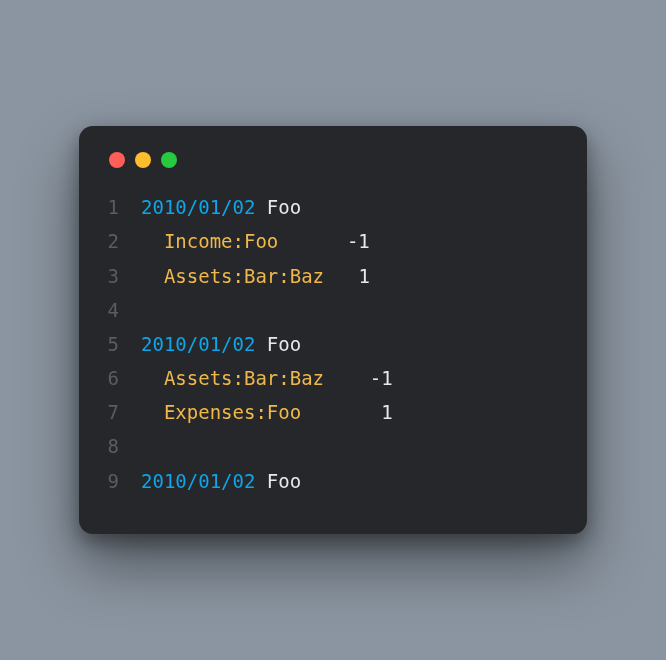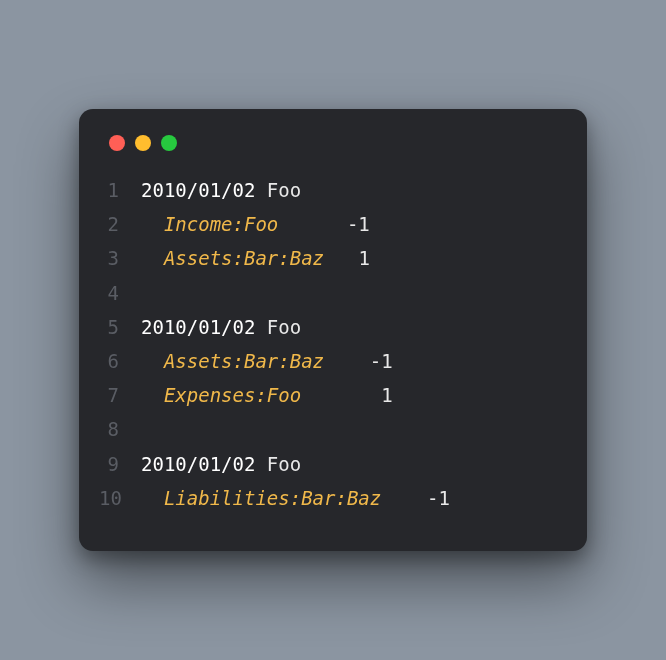--- a/index.html
+++ b/index.html
@@ -39,23 +39,23 @@
   }
   .lineno {
     width: 42px;
     text-align: right;
     color: #5a5d64;
     padding-right: 22px;
     flex-shrink: 0;
     user-select: none;
   }
   .content { flex: 1; }
-  .tok-date { color: #ffffff; }
+  .tok-date { color: #0ea5e9; }
   .tok-desc { color: #e8e8e8; }
-  .tok-account { color: #f0b84a; font-style: italic; }
+  .tok-account { color: #f0b84a; }
   .tok-amount { color: #e8e8e8; }
   .indent { color: transparent; }
 </style>
 </head>
 <body>
 
 <div class="window">
   <div class="titlebar">
     <div class="dot red"></div>
     <div class="dot yellow"></div>
@@ -64,15 +64,14 @@
   <div class="code" id="code">
       <div class="line"><span class="lineno">1</span><span class="content"><span class="tok-date">2010/01/02</span> <span class="tok-desc">Foo</span></span></div>
       <div class="line"><span class="lineno">2</span><span class="content"><span class="indent">  </span><span class="tok-account">Income:Foo</span><span>      </span><span class="tok-amount">-1</span></span></div>
       <div class="line"><span class="lineno">3</span><span class="content"><span class="indent">  </span><span class="tok-account">Assets:Bar:Baz</span><span>   </span><span class="tok-amount">1</span></span></div>
       <div class="line"><span class="lineno">4</span><span class="content">&nbsp;</span></div>
       <div class="line"><span class="lineno">5</span><span class="content"><span class="tok-date">2010/01/02</span> <span class="tok-desc">Foo</span></span></div>
       <div class="line"><span class="lineno">6</span><span class="content"><span class="indent">  </span><span class="tok-account">Assets:Bar:Baz</span><span>    </span><span class="tok-amount">-1</span></span></div>
       <div class="line"><span class="lineno">7</span><span class="content"><span class="indent">  </span><span class="tok-account">Expenses:Foo</span><span>       </span><span class="tok-amount">1</span></span></div>
       <div class="line"><span class="lineno">8</span><span class="content">&nbsp;</span></div>
       <div class="line"><span class="lineno">9</span><span class="content"><span class="tok-date">2010/01/02</span> <span class="tok-desc">Foo</span></span></div>
-      <div class="line"><span class="lineno">10</span><span class="content"><span class="indent">  </span><span class="tok-account">Liabilities:Bar:Baz</span><span>    </span><span class="tok-amount">-1</span></span></div>
     </div>
 </div>
 
 </body></html>

